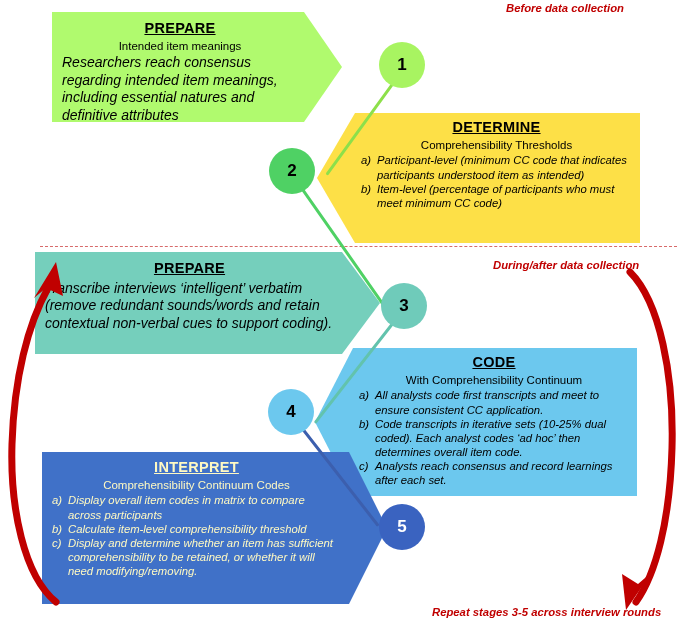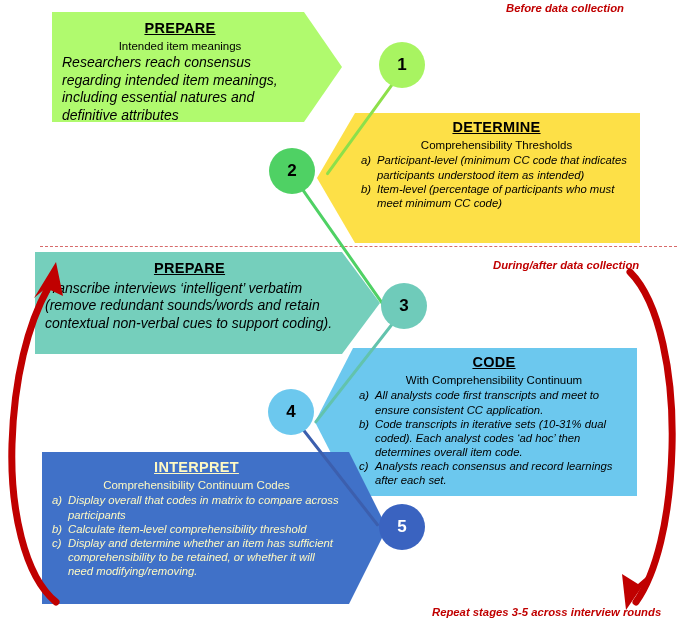--- a/index.html
+++ b/index.html
@@ -146,38 +146,38 @@
     <div class="inner" style="padding:6px 8px 24px 44px;">
       <div class="stage-title">CODE</div>
       <div class="stage-sub">With Comprehensibility Continuum</div>
       <ul class="lst">
         <li>
           <span class="mk">a)</span>
           <span class="tx">All analysts code first transcripts and meet to ensure consistent CC application.</span>
         </li>
         <li>
           <span class="mk">b)</span>
-          <span class="tx">Code transcripts in iterative sets (10-31% dual coded). Each analyst codes ‘ad hoc’ then determines overall item code.</span>
+          <span class="tx">Code transcripts in iterative sets (10-25% dual coded). Each analyst codes ‘ad hoc’ then determines overall item code.</span>
         </li>
         <li>
           <span class="mk">c)</span>
           <span class="tx">Analysts reach consensus and record learnings after each set.</span>
         </li>
       </ul>
     </div>
   </div>
 
   <div class="stage chev-right" style="left:42px;top:452px;width:345px;height:152px;background:#4071c8;color:#fef9c3;">
     <div class="inner" style="padding:7px 46px 6px 10px;">
       <div class="stage-title">INTERPRET</div>
       <div class="stage-sub">Comprehensibility Continuum Codes</div>
       <ul class="lst">
         <li>
           <span class="mk">a)</span>
-          <span class="tx">Display overall that codes in matrix to compare across participants</span>
+          <span class="tx">Display overall item codes in matrix to compare across participants</span>
         </li>
         <li>
           <span class="mk">b)</span>
           <span class="tx">Calculate item-level comprehensibility threshold</span>
         </li>
         <li>
           <span class="mk">c)</span>
           <span class="tx">Display and determine whether an item has sufficient comprehensibility to be retained, or whether it will need modifying/removing.</span>
         </li>
       </ul>

